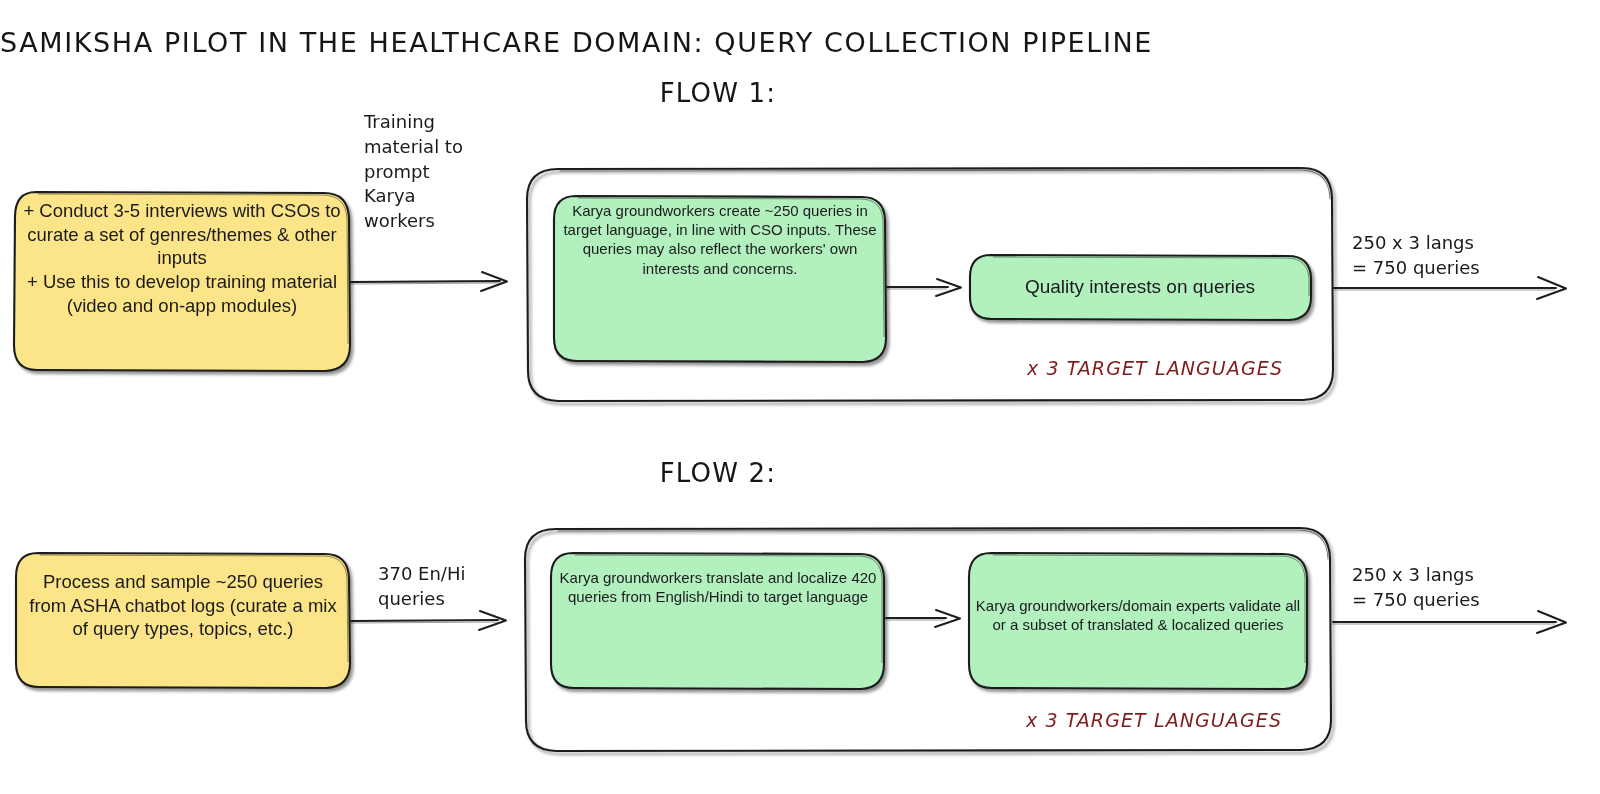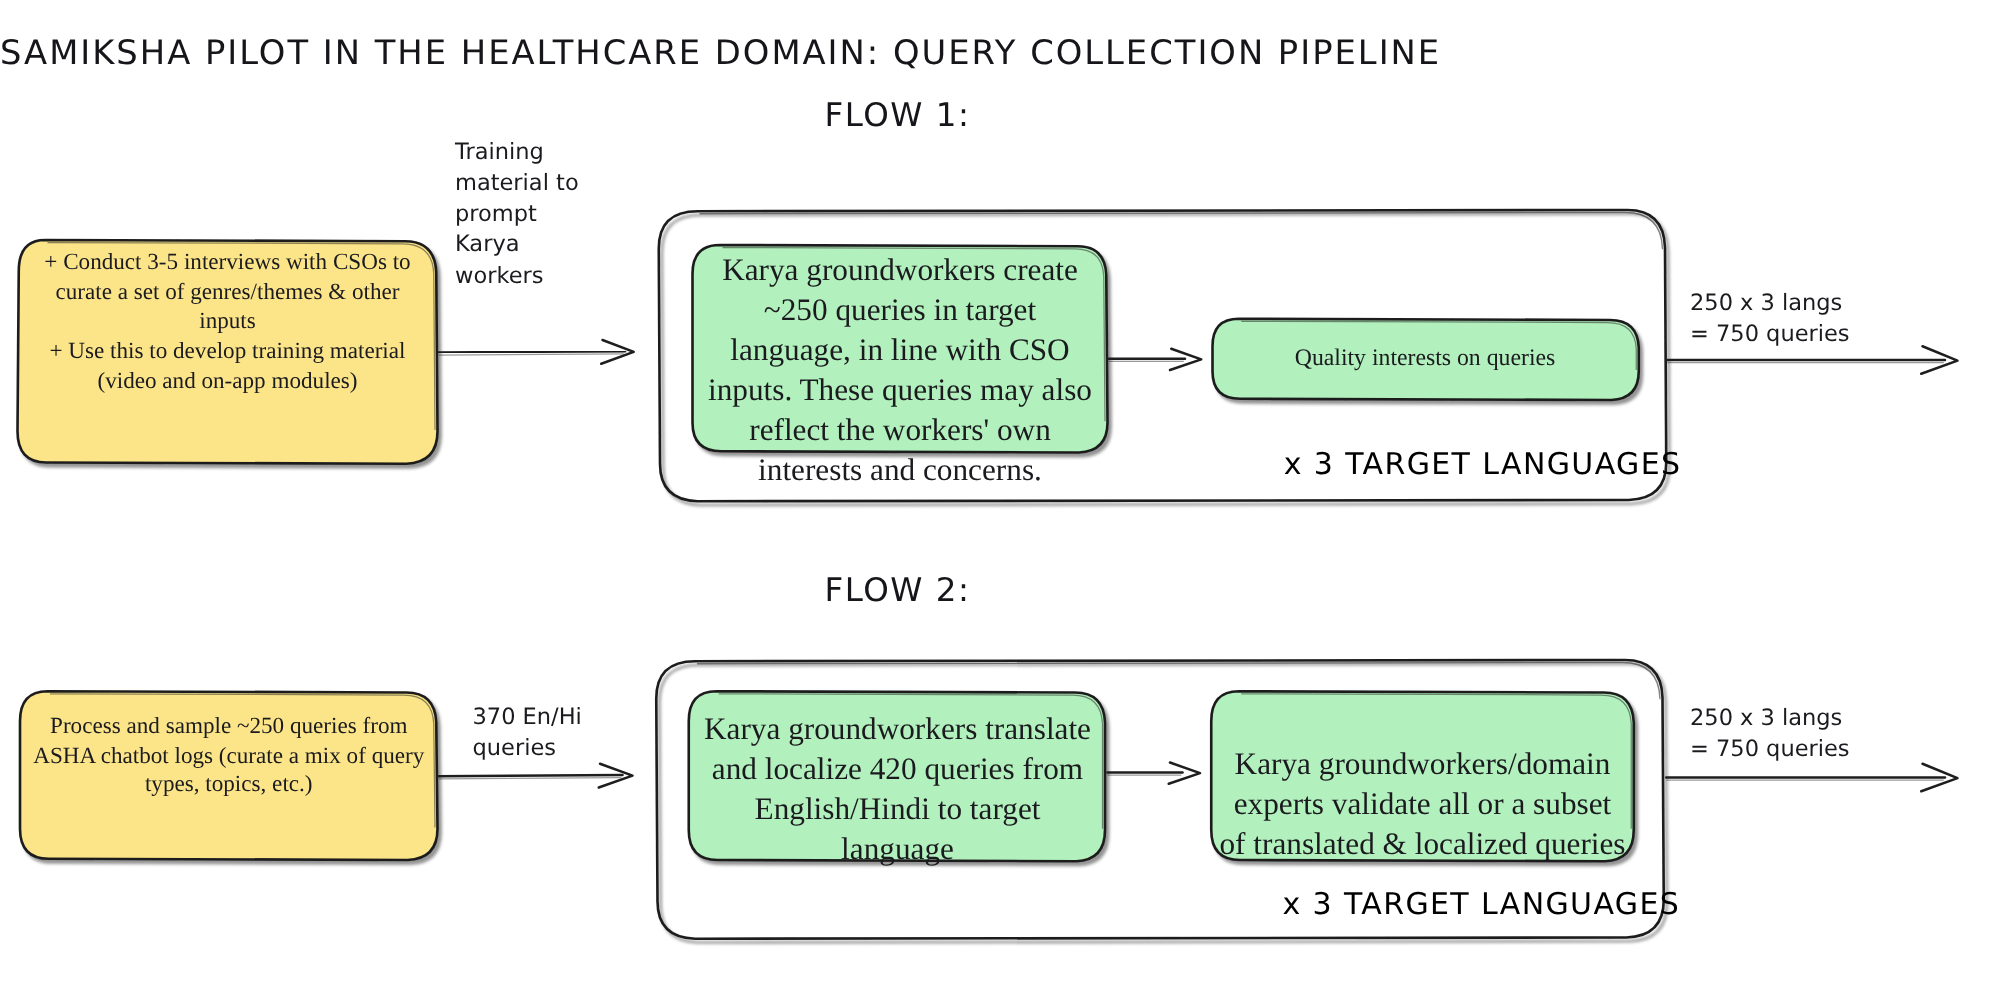--- a/index.html
+++ b/index.html
@@ -17,21 +17,21 @@
   #canvas {
     position: absolute;
     top: 0; left: 0;
     width: 1600px;
     height: 794px;
   }
   .node-text {
     position: absolute;
     text-align: center;
     color: #1b1b1f;
-    font-family: Liberation Serif, serif;
+    font-family: Liberation Sans, sans-serif;
     line-height: 1.28;
     white-space: pre-line;
     pointer-events: none;
   }
   .diagram-title {
     position: absolute;
     left: 0; right: 0;
     top: 8px;
     font-family: "DejaVu Sans", sans-serif;
     font-size: 27px;
@@ -52,27 +52,28 @@
     position: absolute;
     font-family: "DejaVu Sans", sans-serif;
     font-size: 18px;
     color: #1b1b1f;
     line-height: 1.38;
     white-space: pre-line;
   }
   .group-label {
     position: absolute;
     font-family: "DejaVu Sans", sans-serif;
-    font-size: 24px;
+    font-size: 19px;
+    font-style: italic;
     letter-spacing: 1.1px;
-    color: #000000;
+    color: #7f1d1d;
     white-space: nowrap;
   }
   .yellow-text { font-size: 18.5px; }
-  .green-text  { font-size: 25px; }
+  .green-text  { font-size: 15px; }
   .qa-text     { font-size: 19px; }
 </style>
 </head>
 <body>
 
 <svg id="canvas" viewBox="0 0 1600 794" xmlns="http://www.w3.org/2000/svg">
   <defs>
     <filter id="softshadow" x="-20%" y="-20%" width="150%" height="150%">
       <feDropShadow dx="2.5" dy="3" stdDeviation="1.4" flood-color="#000000" flood-opacity="0.42"></feDropShadow>
     </filter>

